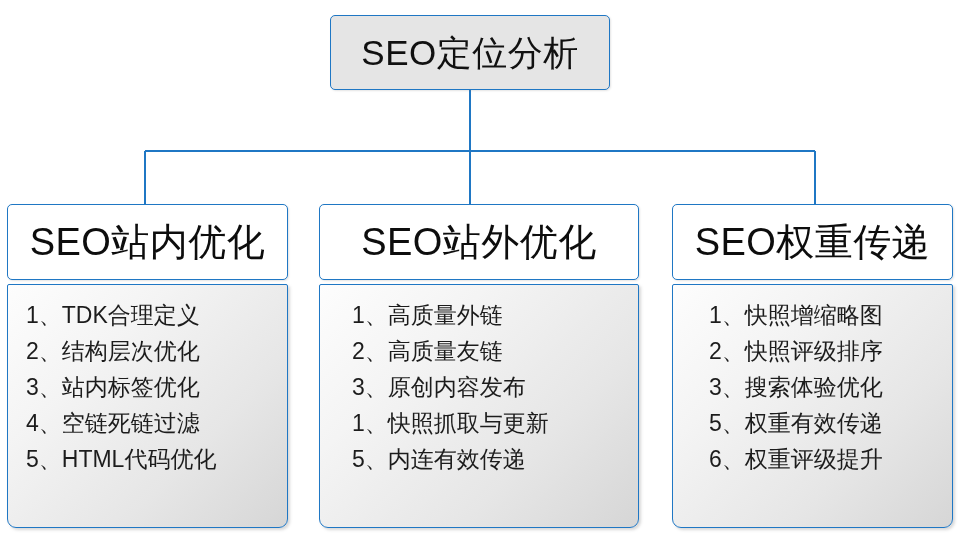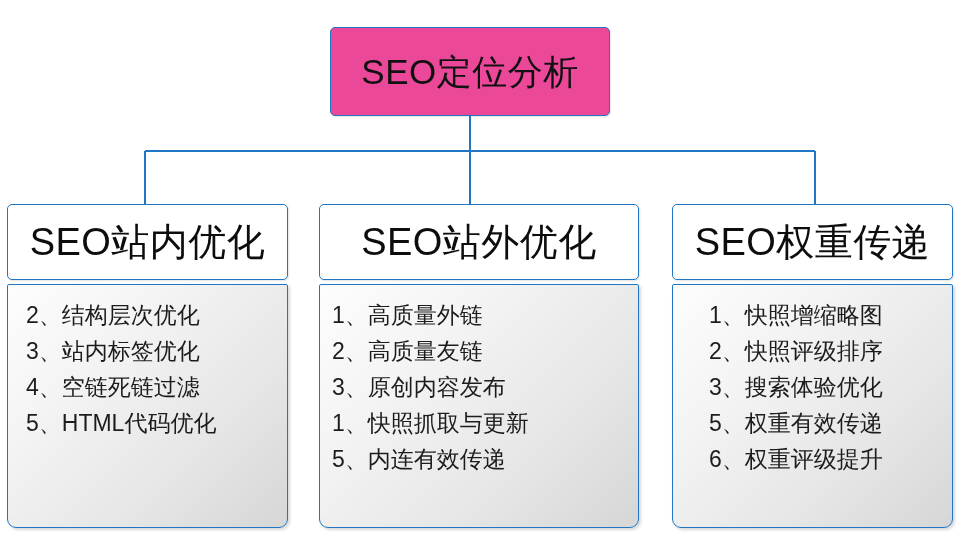--- a/index.html
+++ b/index.html
@@ -31,30 +31,29 @@
     height: 550px;
     pointer-events: none;
   }
 
   
   .node-root {
     position: absolute;
     left: 330px;
     top: 15px;
     width: 280px;
-    height: 89px;
+    height: 75px;
     box-sizing: border-box;
-    background: #ec4899;
+    background: #e5e5e5;
     border: 1.6px solid #1f77c4;
     border-radius: 5px;
     display: flex;
     align-items: center;
     justify-content: center;
     box-shadow: 1px 1px 2px rgba(120,120,120,0.20);
-    margin-top: 12px;
   }
   .node-root .node-title {
     font-size: 35px;
     line-height: 1;
     letter-spacing: 0.5px;
     color: #111111;
     white-space: nowrap;
   }
 
   
@@ -94,21 +93,21 @@
     border: 1.4px solid #1f77c4;
     border-radius: 2px 2px 9px 9px;
     background: linear-gradient(135deg, #fdfdfd 0%, #f4f4f4 30%, #e6e6e6 68%, #d6d6d6 100%);
     box-shadow: 2px 2px 3px rgba(125,125,125,0.30);
     padding: 12px 0 0 0;
     display: flex;
     flex-direction: column;
     align-items: flex-start;
   }
   #column-0 .column-body { padding-left: 18px; }
-  #column-1 .column-body { padding-left: 12px; text-align: right; }
+  #column-1 .column-body { padding-left: 32px; text-align: right; }
   #column-2 .column-body { padding-left: 36px; }
 
   .list-item {
     font-size: 23px;
     line-height: 36px;
     color: #1c1c1c;
     white-space: nowrap;
   }
 </style>
 </head>
@@ -128,20 +127,21 @@
 
   <div class="node-root">
     <span class="node-title">SEO定位分析</span>
   </div>
 
   <div class="column" id="column-0">
     <div class="column-header">
       <span class="column-title">SEO站内优化</span>
     </div>
     <div class="column-body">
+      <div class="list-item">1、TDK合理定义</div>
       <div class="list-item">2、结构层次优化</div>
       <div class="list-item">3、站内标签优化</div>
       <div class="list-item">4、空链死链过滤</div>
       <div class="list-item">5、HTML代码优化</div>
     </div>
   </div>
 
   <div class="column" id="column-1">
     <div class="column-header">
       <span class="column-title">SEO站外优化</span>

